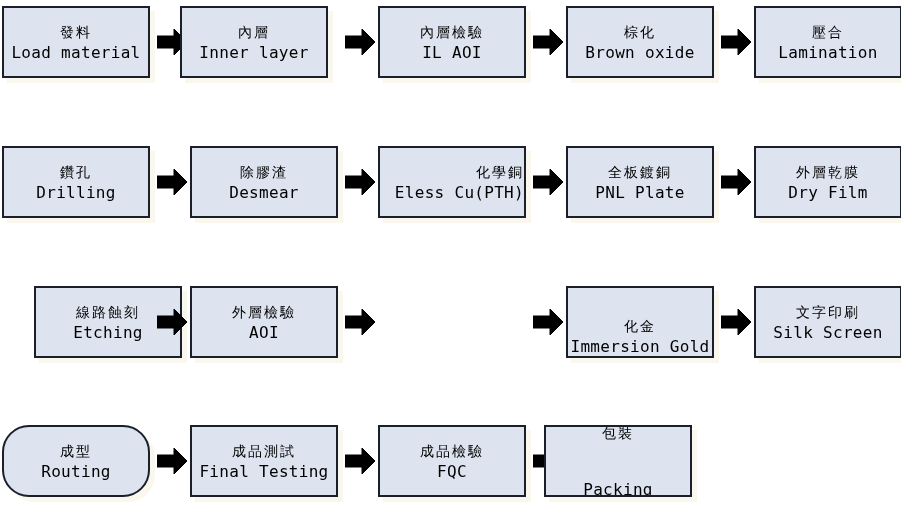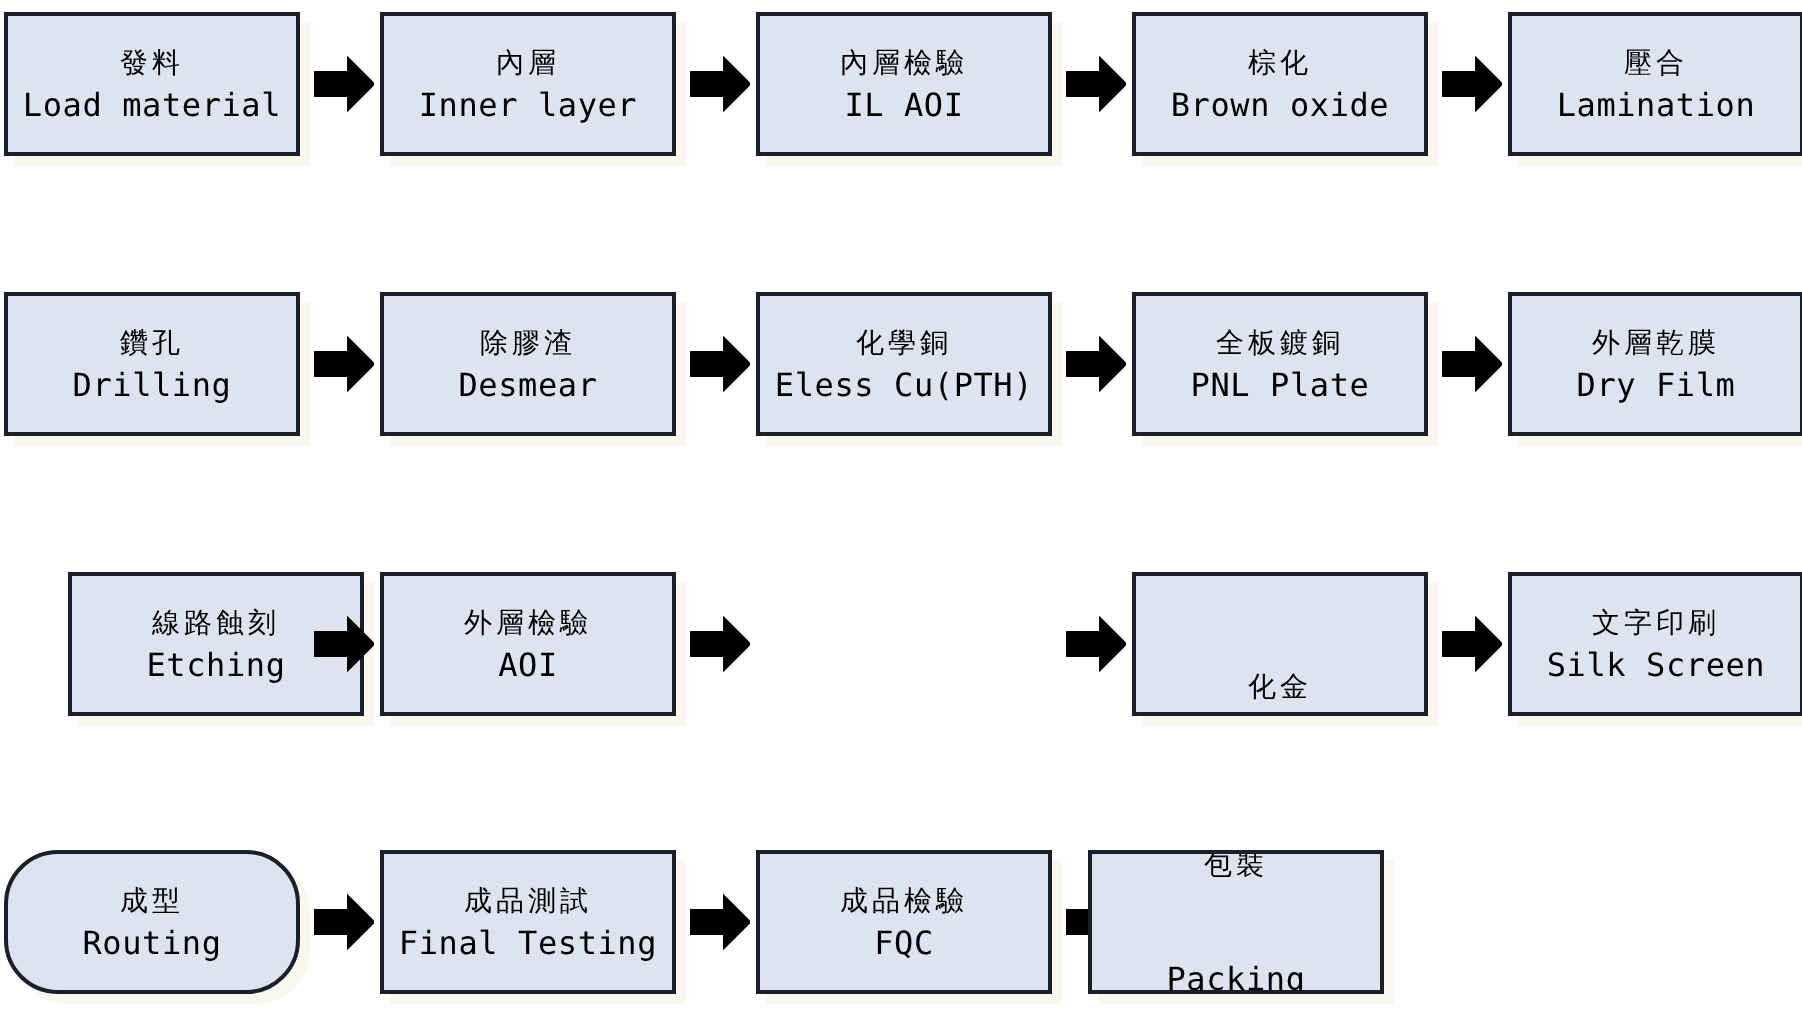--- a/index.html
+++ b/index.html
@@ -75,21 +75,21 @@
     <div class="flow-row" style="top: 6px;">
       <div class="flow-step" style="left: 2px;">
         <div class="step-zh">發料</div>
         <div class="step-en">Load material</div>
       </div>
       <div class="flow-arrow" style="left: 157px;">
         <svg viewBox="0 0 30 28" xmlns="http://www.w3.org/2000/svg">
           <path d="M0,8 L17,8 L17,1 L30,14 L17,27 L17,20 L0,20 Z" fill="#000000" stroke="#000000" stroke-width="1" stroke-linejoin="miter"></path>
         </svg>
       </div>
-      <div class="flow-step" style="left: 190px;">
+      <div class="flow-step" style="left: 180px;">
         <div class="step-zh">內層</div>
         <div class="step-en">Inner layer</div>
       </div>
       <div class="flow-arrow" style="left: 345px;">
         <svg viewBox="0 0 30 28" xmlns="http://www.w3.org/2000/svg">
           <path d="M0,8 L17,8 L17,1 L30,14 L17,27 L17,20 L0,20 Z" fill="#000000" stroke="#000000" stroke-width="1" stroke-linejoin="miter"></path>
         </svg>
       </div>
       <div class="flow-step" style="left: 378px;">
         <div class="step-zh">內層檢驗</div>
@@ -126,21 +126,21 @@
       </div>
       <div class="flow-step" style="left: 190px;">
         <div class="step-zh">除膠渣</div>
         <div class="step-en">Desmear</div>
       </div>
       <div class="flow-arrow" style="left: 345px;">
         <svg viewBox="0 0 30 28" xmlns="http://www.w3.org/2000/svg">
           <path d="M0,8 L17,8 L17,1 L30,14 L17,27 L17,20 L0,20 Z" fill="#000000" stroke="#000000" stroke-width="1" stroke-linejoin="miter"></path>
         </svg>
       </div>
-      <div class="flow-step" style="left: 378px;">
+      <div class="flow-step" style="left: 378px; align-items: flex-end;">
         <div class="step-zh">化學銅</div>
         <div class="step-en">Eless Cu(PTH)</div>
       </div>
       <div class="flow-arrow" style="left: 533px;">
         <svg viewBox="0 0 30 28" xmlns="http://www.w3.org/2000/svg">
           <path d="M0,8 L17,8 L17,1 L30,14 L17,27 L17,20 L0,20 Z" fill="#000000" stroke="#000000" stroke-width="1" stroke-linejoin="miter"></path>
         </svg>
       </div>
       <div class="flow-step" style="left: 566px;">
         <div class="step-zh">全板鍍銅</div>
@@ -175,20 +175,21 @@
           <path d="M0,8 L17,8 L17,1 L30,14 L17,27 L17,20 L0,20 Z" fill="#000000" stroke="#000000" stroke-width="1" stroke-linejoin="miter"></path>
         </svg>
       </div>
       <div class="flow-arrow" style="left: 533px;">
         <svg viewBox="0 0 30 28" xmlns="http://www.w3.org/2000/svg">
           <path d="M0,8 L17,8 L17,1 L30,14 L17,27 L17,20 L0,20 Z" fill="#000000" stroke="#000000" stroke-width="1" stroke-linejoin="miter"></path>
         </svg>
       </div>
       <div class="flow-step" style="left: 566px; justify-content: flex-end;">
         <div class="step-zh">化金</div>
+        <div class="step-en">Immersion Gold</div>
       </div>
       <div class="flow-arrow" style="left: 721px;">
         <svg viewBox="0 0 30 28" xmlns="http://www.w3.org/2000/svg">
           <path d="M0,8 L17,8 L17,1 L30,14 L17,27 L17,20 L0,20 Z" fill="#000000" stroke="#000000" stroke-width="1" stroke-linejoin="miter"></path>
         </svg>
       </div>
       <div class="flow-step" style="left: 754px;">
         <div class="step-zh">文字印刷</div>
         <div class="step-en">Silk Screen</div>
       </div>

